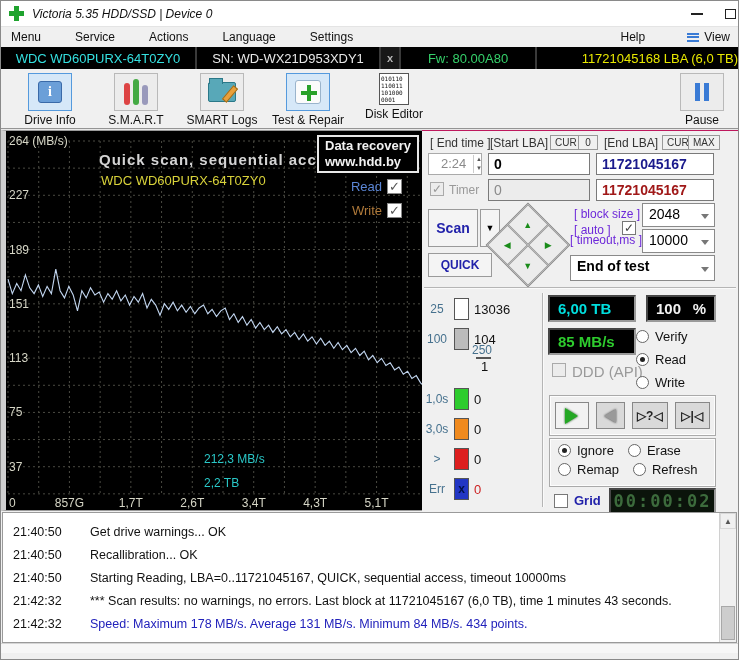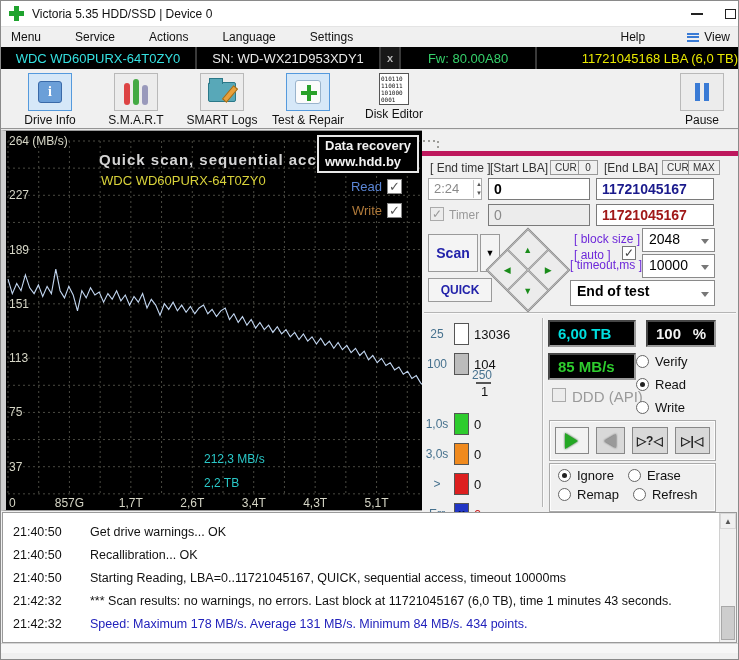--- a/index.html
+++ b/index.html
@@ -4,21 +4,21 @@
 <style>
   * { margin:0; padding:0; box-sizing:border-box; font-family:"Liberation Sans", sans-serif; }
   body { background:#c8c8c8; }
   .window { width:739px; height:660px; background:#f0f0f0; border:1px solid #8a8a8a; position:relative; overflow:hidden; }
 
   
   .titlebar { height:26px; background:#ffffff; display:flex; align-items:center; padding:0 8px; border-bottom:1px solid #e4e4e4;}
   .app-icon { width:15px; height:15px; position:relative; margin-right:8px; }
   .app-icon::before { content:""; position:absolute; left:5px; top:0; width:5px; height:15px; background:#1fa32e; }
   .app-icon::after { content:""; position:absolute; left:0; top:5px; width:15px; height:5px; background:#1fa32e; }
-  .title-text { font-size:12px; color:#111; }
+  .title-text { font-size:12px; color:#111;font-style:italic; }
   .win-btns { margin-left:auto; display:flex; gap:22px; align-items:center; }
   .win-min { width:12px; height:2px; background:#222; }
   .win-max { width:11px; height:10px; border:1.5px solid #222; margin-right:-6px; }
 
   
   .menubar { height:20px; display:flex; align-items:center; font-size:12px; background:#f0f0f0; }
   .menu-item { padding:2px 24px 2px 10px; color:#111; cursor:default; }
   .menu-right { margin-left:auto; display:flex; align-items:center; }
   .menu-help { padding:2px 40px 2px 10px; color:#111; }
   .menu-view { display:flex; align-items:center; gap:5px; padding:2px 8px 2px 2px; color:#111; }
@@ -65,27 +65,27 @@
   .g-title { position:absolute; left:93px; top:20px; font-size:15px; font-weight:bold; color:#d4d4d4; letter-spacing:1px; }
   .g-model { position:absolute; left:95px; top:42px; font-size:13px; color:#d8d23a; }
   .g-watermark { position:absolute; right:3px; top:4px; border:2px solid #e8e8e8; background:#000; color:#f2f2f2; font-weight:bold; font-size:13px; padding:1px 6px; text-align:left; line-height:16px; }
   .g-check { position:absolute; display:flex; align-items:center; gap:5px; font-size:13px; }
   .g-check .cbx { width:15px; height:15px; background:#fff; border:1px solid #888; color:#555; font-size:13px; line-height:14px; text-align:center; }
   .g-read { right:20px; top:48px; color:#5b86d6; }
   .g-write { right:20px; top:72px; color:#b07a3a; }
   .g-cursor { position:absolute; left:198px; top:316px; color:#2ac8c8; font-size:12px; line-height:24px; }
 
   
-  .panel { flex:1; background:#f0f0f0; position:relative; border-top:5px solid #be185d; font-size:12px;margin-top:21px; }
+  .panel { flex:1; background:#f0f0f0; position:relative; border-top:1px solid #be185d; font-size:12px; }
   .plabel { position:absolute; color:#333; font-size:12px; white-space:nowrap; }
   .gray-label { color:#6d28d9; }
   .chip { position:absolute; height:15px; font-size:10px; color:#333; background:#f0f0f0; border:1px solid #999; padding:0 4px; line-height:13px; }
   .field { position:absolute; background:#fff; border:1px solid #7a7a7a; font-size:14px; padding:1px 5px; height:22px; line-height:18px; }
   .field.dis { background:#ececec; color:#8a8a8a; }
-  .spin { position:absolute; left:6px; top:22px; width:54px; height:22px; background:#fff; border:1px solid #aaa; color:#8a8a8a; font-size:13px; padding:2px 5px; }
+  .spin { position:absolute; left:6px; top:22px; width:54px; height:22px; background:#fff; border:1px solid #aaa; color:#8a8a8a; font-size:13px; padding:2px 12px; }
   .spin-arrows { position:absolute; left:44px; top:1px; width:11px; height:18px; font-size:6px; color:#555; text-align:center; line-height:9px; border-left:1px solid #ccc;}
   .btn { position:absolute; background:#f4f4f4; border:1px solid #9a9a9a; text-align:center; cursor:default; }
   .navy { color:#2222aa; font-weight:bold; }
   .combo { position:absolute; background:#fff; border:1px solid #8a8a8a; font-size:14px; padding:2px 6px; }
   .combo .chev { position:absolute; right:5px; top:45%; width:0; height:0; border-left:4px solid transparent; border-right:4px solid transparent; border-top:5px solid #777; }
   .checkbox { width:14px; height:14px; background:#fff; border:1px solid #777; display:inline-block; text-align:center; font-size:12px; line-height:13px; color:#444; vertical-align:middle; }
   .checkbox.dis { background:#ececec; color:#999; border-color:#aaa; }
   
   .diamond { position:absolute; left:76px; top:84px; width:60px; height:60px; transform:rotate(45deg); border:1px solid #888; background:#e0e0e0; display:grid; grid-template:1fr 1fr / 1fr 1fr; }
   .diamond div { border:1px solid #999; background:#ececec; display:flex; align-items:center; justify-content:center; }

